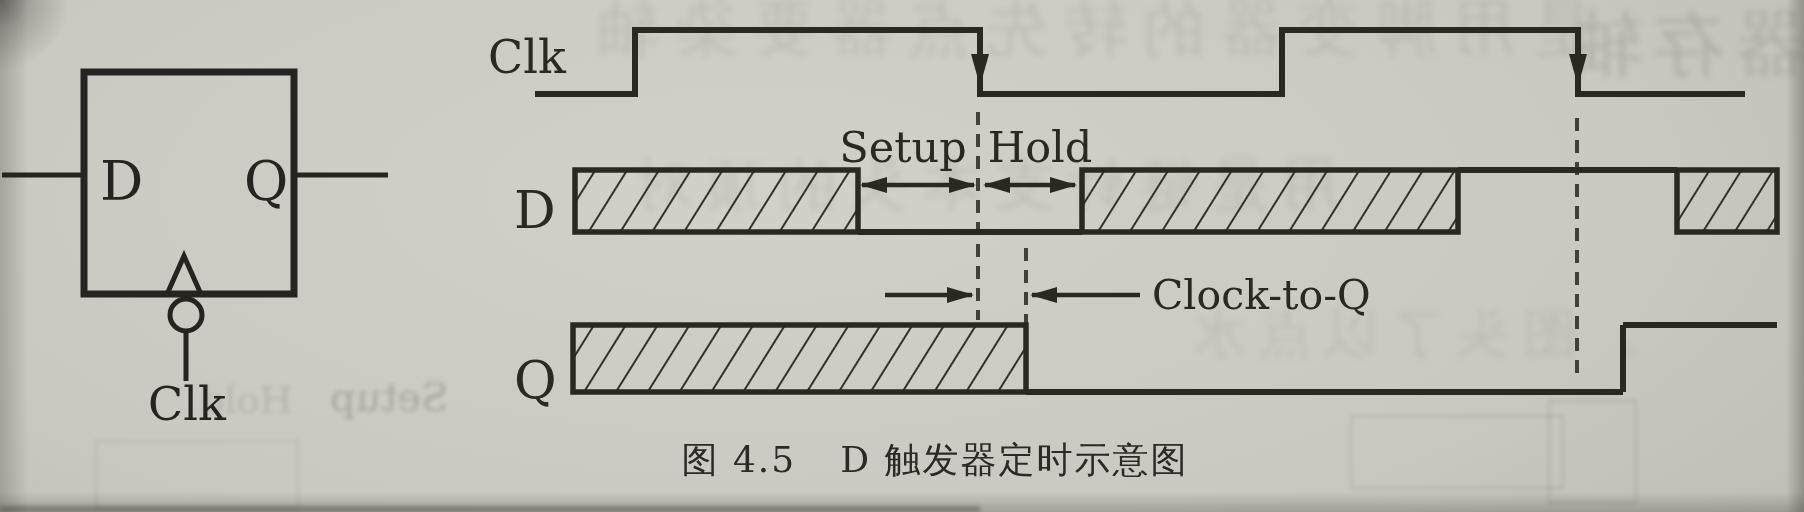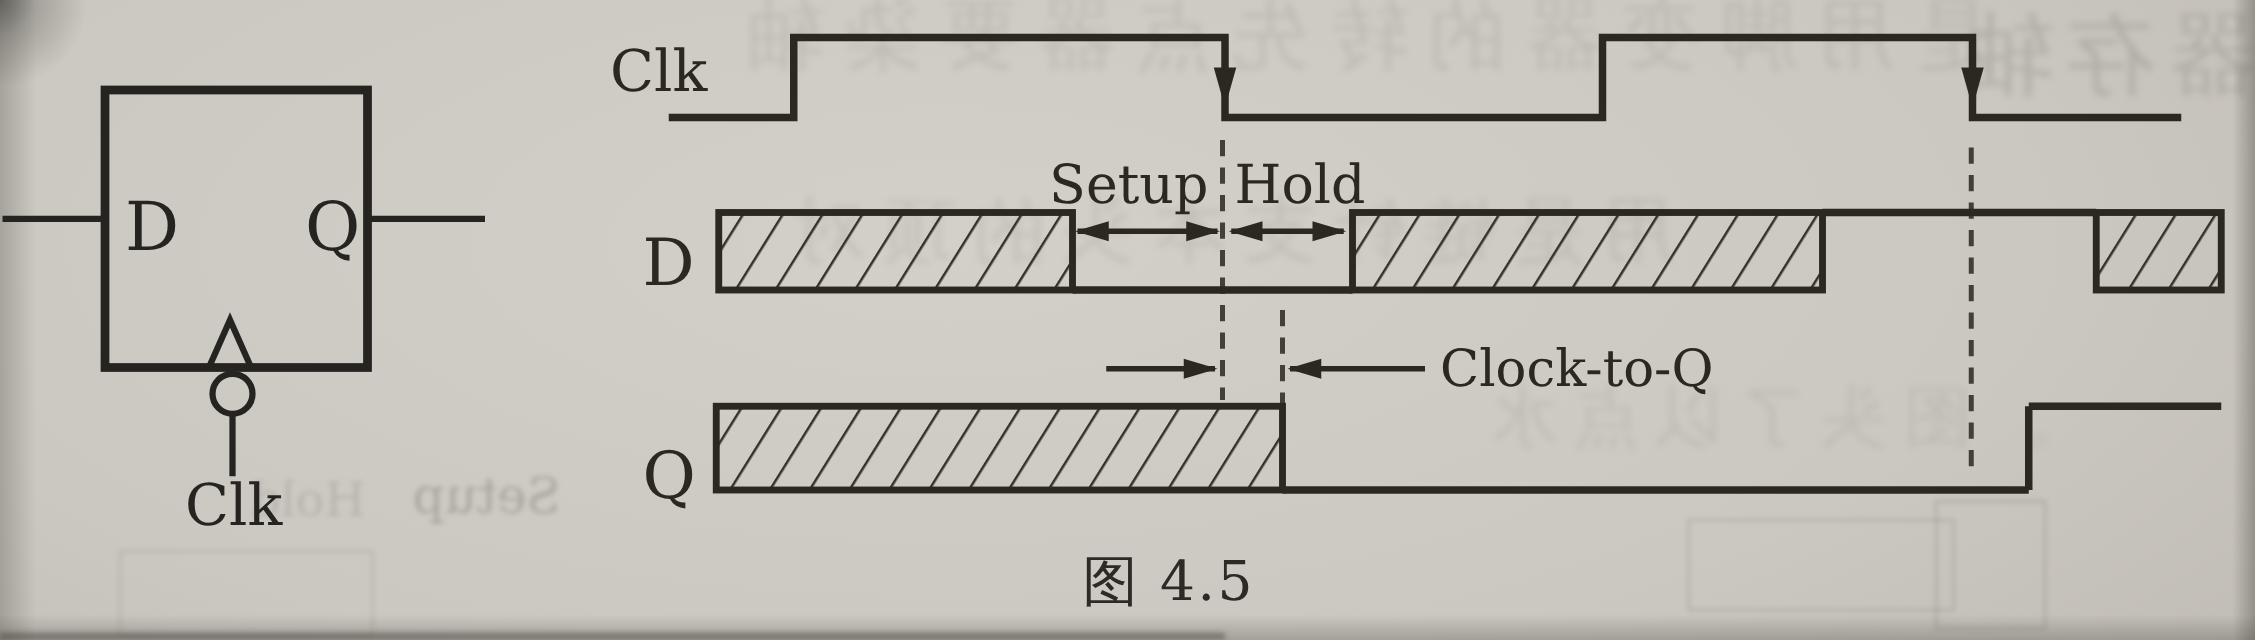--- a/index.html
+++ b/index.html
@@ -18,21 +18,21 @@
     transform:scaleX(-1);filter:blur(3px);
   }
   .ghost-latin{filter:blur(2px);}
   .ghost-rect{position:absolute;border:2px solid rgba(110,106,98,.55);filter:blur(2px);}
   .bottom-smudge{position:absolute;left:0;bottom:0;width:980px;height:6px;
     background:rgba(52,50,45,.38);filter:blur(2px);}
   svg.fig{position:absolute;left:0;top:0;}
   .caption{
     position:absolute;left:555px;top:436px;width:760px;
     display:flex;justify-content:center;align-items:baseline;gap:44px;
-    font-size:44px;color:#2d2a25;letter-spacing:2px;
+    font-size:36px;color:#2d2a25;letter-spacing:2px;
   }
 </style>
 </head>
 <body>
 
 <div class="page">
 
   <div class="ghost" style="left:580px;top:-14px;font-size:62px;letter-spacing:16px;opacity:.13;">是用脚变器的转先点器要染轴</div>
   <div class="ghost" style="left:1560px;top:-4px;font-size:72px;letter-spacing:10px;opacity:.20;">器存轴</div>
   <div class="ghost" style="left:620px;top:146px;font-size:58px;letter-spacing:14px;opacity:.12;">用是链针支本头的顶对</div>
@@ -94,15 +94,16 @@
     <text x="488" y="73" font-size="46" fill="#2b2822">Clk</text>
     <text x="514" y="228" font-size="52" fill="#2b2822">D</text>
     <text x="514" y="398" font-size="52" fill="#2b2822">Q</text>
     <text x="903" y="162" font-size="43" fill="#2b2822" text-anchor="middle">Setup</text>
     <text x="1040" y="162" font-size="43" fill="#2b2822" text-anchor="middle">Hold</text>
     <text x="1152" y="309" font-size="41" fill="#2b2822">Clock-to-Q</text>
   </svg>
 
   <div class="caption">
     <span>图 4.5</span>
+    <span>D 触发器定时示意图</span>
   </div>
 
 </div>
 
 </body></html>

